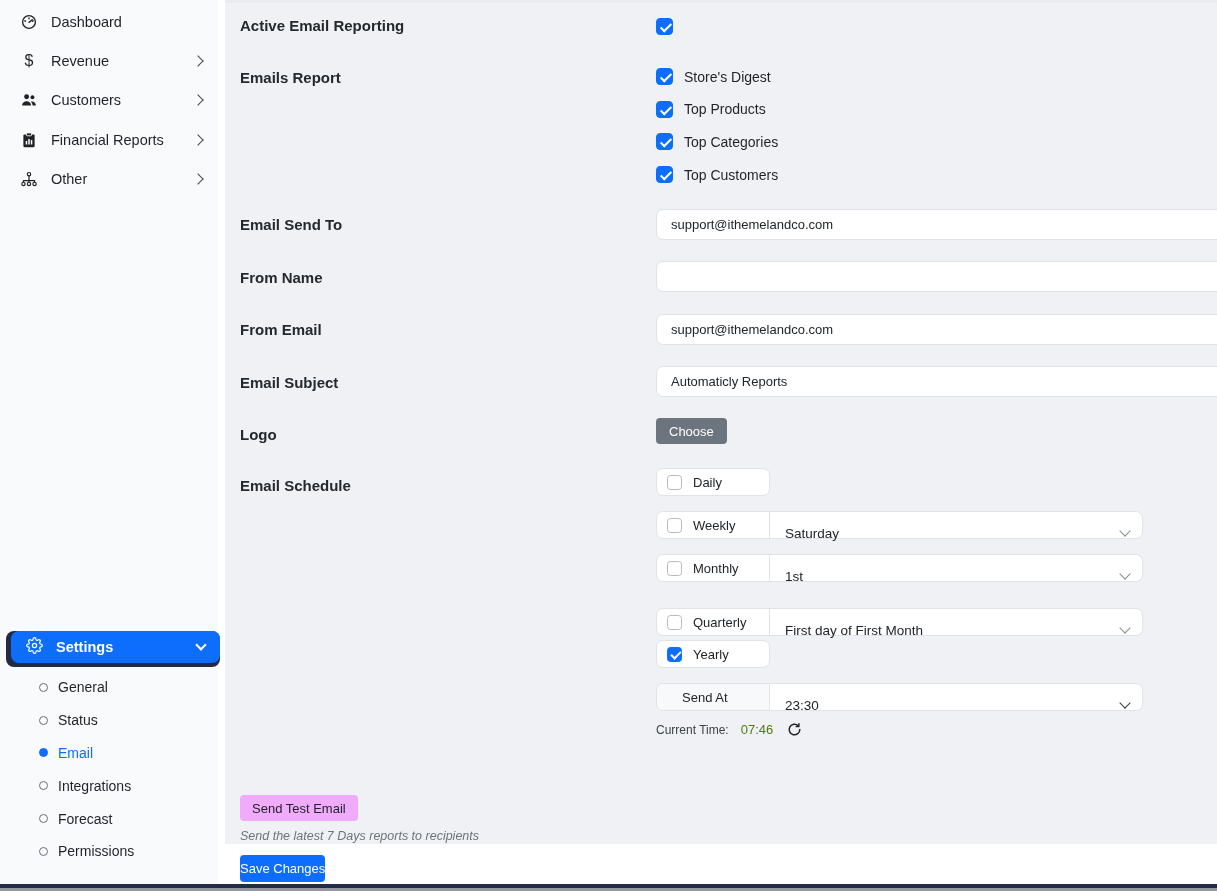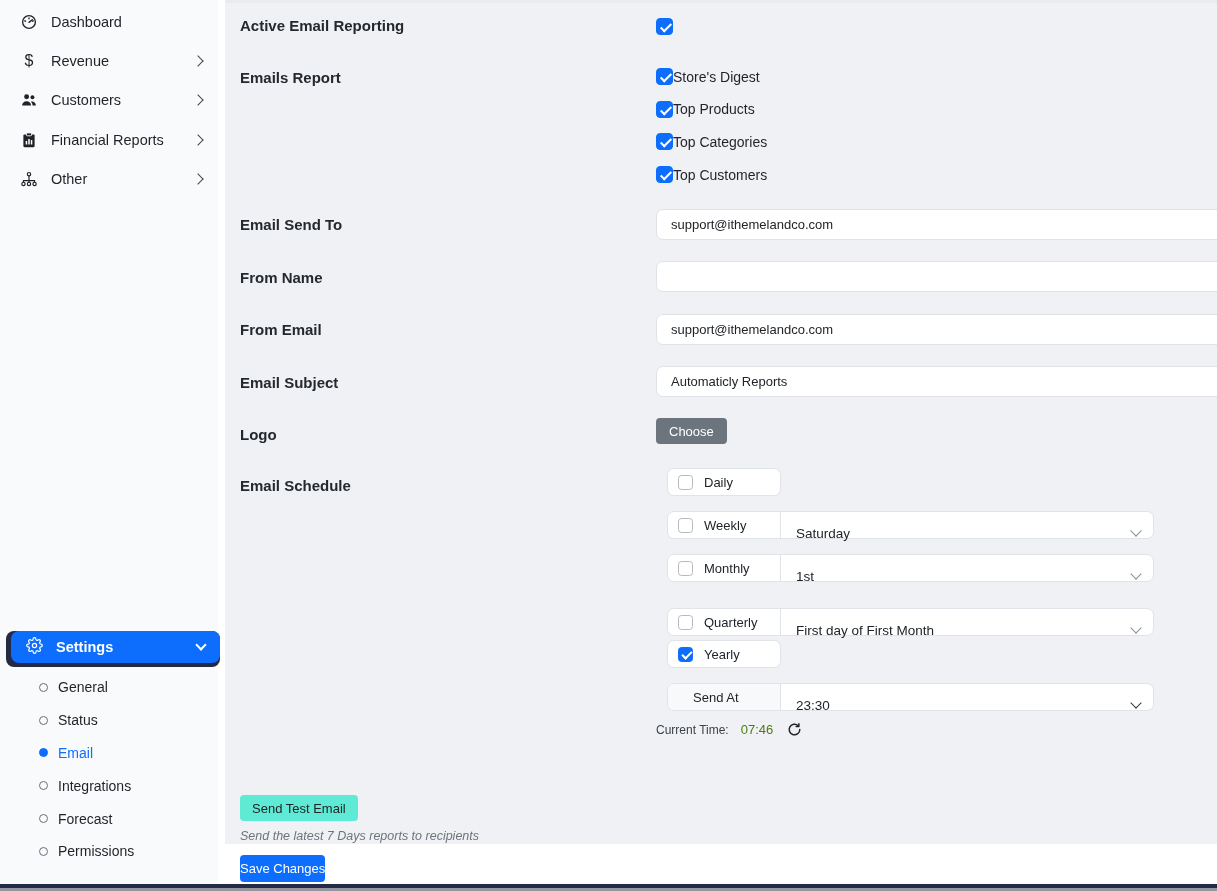--- a/index.html
+++ b/index.html
@@ -36,30 +36,30 @@
   .cb { display:inline-block; border-radius:4px; position:relative; cursor:pointer; flex:0 0 auto; }
   .cb.unchecked { background:#fff; border:1px solid #b4bac0; }
   .cb.checked { background:#0d6efd; border:1px solid #0d6efd; }
   .cb.checked::after { content:""; position:absolute; border:solid #fff; border-width:0 2px 2px 0; transform:rotate(45deg); }
   .cb-lg { width:17px; height:17px; }
   .cb-lg.checked::after { left:5.5px; top:2px; width:4px; height:9px; }
   .cb-sm { width:15px; height:15px; border-radius:3.5px; }
   .cb-sm.checked::after { left:4.5px; top:1.5px; width:4px; height:8px; }
 
   .opt-row { position:absolute; left:431px; display:flex; align-items:center; }
-  .opt-row .olbl { font-size:14px; color:#1f2328; }
+  .opt-row .olbl { margin-left:11px; font-size:14px; color:#1f2328; }
 
   .tinput { position:absolute; left:431px; width:574px; height:31px; background:#fff; border:1px solid #dfe3e8; border-radius:7px; padding:0 14px; font-size:13px; color:#212529; font-family:"Liberation Sans",sans-serif; outline:none; }
 
   .btn { border:none; border-radius:4px; font-family:"Liberation Sans",sans-serif; cursor:pointer; }
   .btn-choose { position:absolute; left:431px; top:415px; height:26px; padding:0 13px; background:#6c757d; color:#fff; font-size:13px; }
-  .btn-test { position:absolute; left:15px; top:792px; height:26px; padding:0 12px; background:#5eead4; color:#212529; font-size:13px; }
+  .btn-test { position:absolute; left:15px; top:792px; height:26px; padding:0 12px; background:#f0abfc; color:#212529; font-size:13px; }
   .btn-save { position:absolute; left:15px; top:10px; height:27px; padding:0 0; background:#0d6efd; color:#fff; font-size:13px; }
 
-  .sched-row { position:absolute; left:442px; height:28px; background:#fff; border:1px solid #e0e3e7; border-radius:7px; display:flex; align-items:stretch; }
+  .sched-row { position:absolute; left:431px; height:28px; background:#fff; border:1px solid #e0e3e7; border-radius:7px; display:flex; align-items:stretch; }
   .sched-left { flex:0 0 113px; width:113px; display:flex; align-items:center; padding-left:10px; }
   .sched-left .slab { margin-left:11px; font-size:13px; color:#212529; }
   .sched-left.label-only { background:#f8f9fa; border-radius:6px 0 0 6px; padding-left:14px; }
   .sched-row.w-select .sched-left { border-right:1px solid #e0e3e7; }
   .sched-sel { flex:1; display:flex; align-items:center; padding:16px 13px 0 15px; cursor:pointer; }
   .sched-sel .val { flex:1; font-size:13.5px; color:#212529; }
   .chev-dn { width:8px; height:8px; border-right:1.7px solid #868e96; border-bottom:1.7px solid #868e96; transform:rotate(45deg); margin-top:-4px; }
   .chev-dn.dark { border-color:#343a40; }
 
   .cur-time { position:absolute; left:431px; top:719px; display:flex; align-items:center; }

